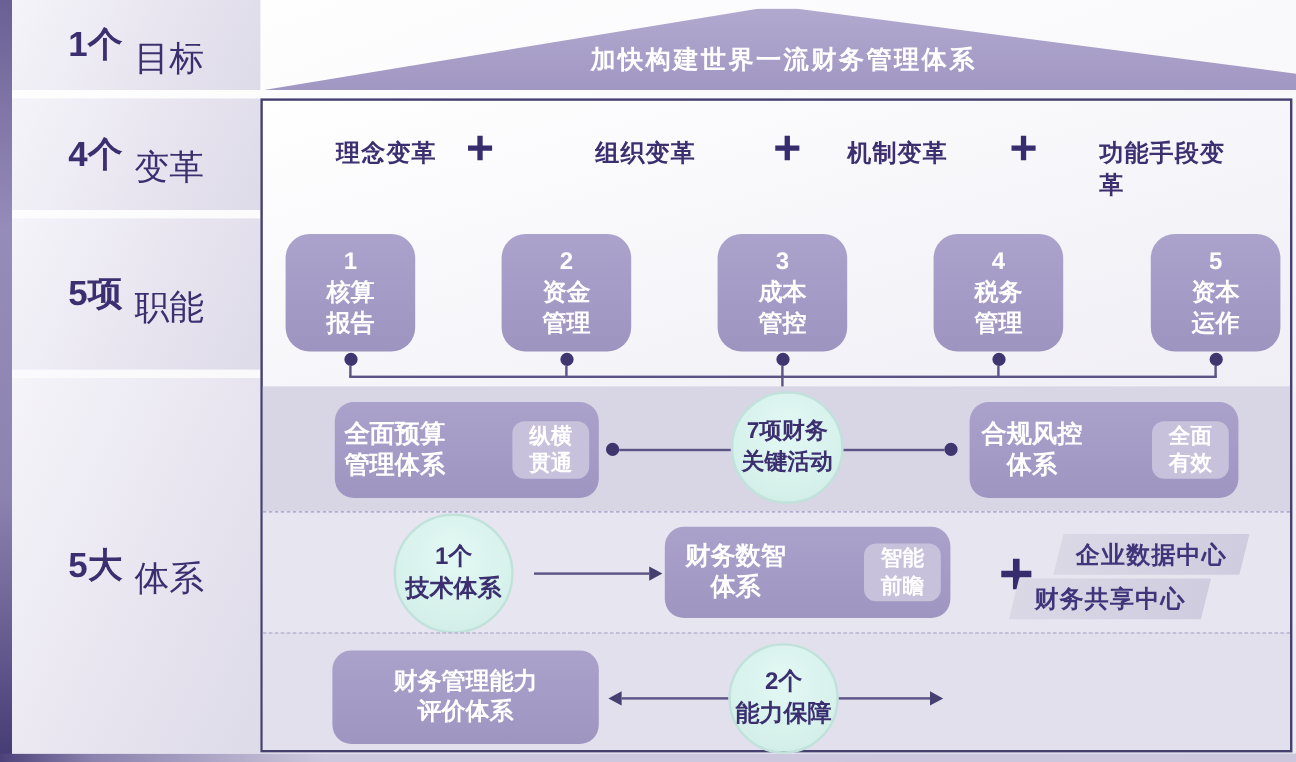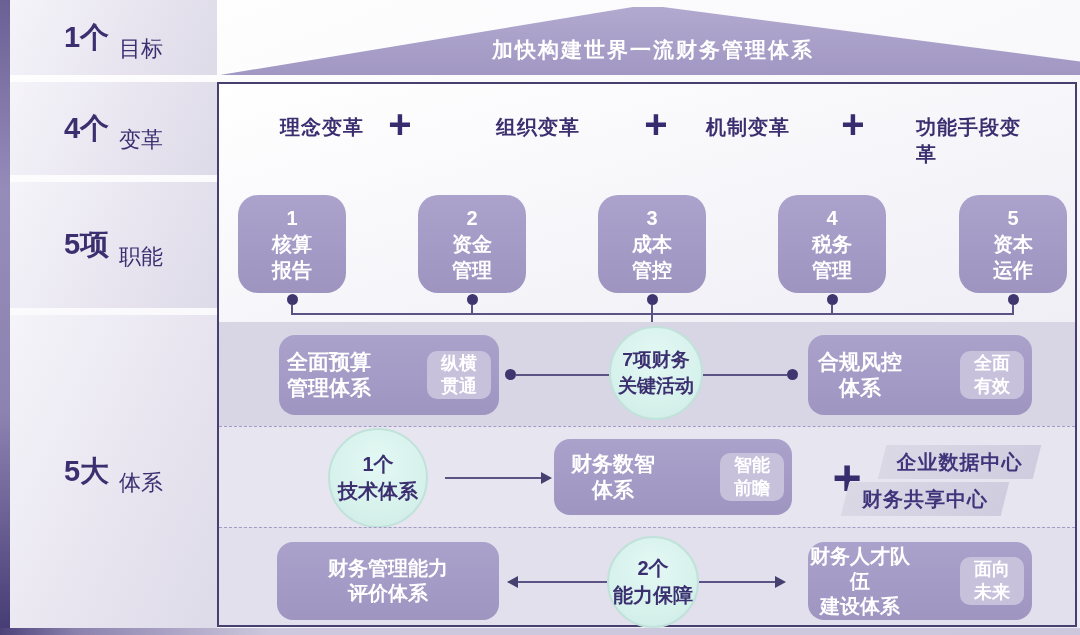--- a/index.html
+++ b/index.html
@@ -24,21 +24,21 @@
   }
 
   
   .rail-band {
     left:10px; width:207px;
     background:linear-gradient(115deg,#f5f4f9 0%,#e8e5f0 55%,#dedbe9 100%);
     display:flex; align-items:center; justify-content:center; gap:10px;
     color:#3b2f70;
   }
   .rail-num { font-size:29px; font-weight:900; }
-  .rail-label { font-size:22px; font-weight:500;margin-top:23px; }
+  .rail-label { font-size:29px; font-weight:500;margin-top:23px; }
 
   
   #roof {
     left:220px; top:7px; width:860px; height:68px;
     background:linear-gradient(180deg,#b2a9cf 0%,#a197c3 100%);
     clip-path:polygon(0% 100%,48% 0%,51.5% 0%,100% 80%,100% 100%);
     display:flex; align-items:flex-end; justify-content:center;
   }
   #roof-title {
     color:#ffffff; font-size:21px; font-weight:800; letter-spacing:2px;
@@ -235,21 +235,15 @@
     <div class="abs pbox" style="left:58px;top:458px;width:222px;height:78px;">
       <div class="ptitle pre" style="font-size:20px;">财务管理能力
 评价体系</div>
     </div>
     <div class="abs arrow-head left" style="left:288px;top:492px;"></div>
     <div class="abs hline" style="left:299px;top:497px;width:89px;"></div>
     <div class="abs mint-circle pre" style="left:388px;top:452px;width:92px;height:92px;font-size:20px;line-height:1.35;">2个
 能力保障</div>
     <div class="abs hline" style="left:480px;top:497px;width:76px;"></div>
     <div class="abs arrow-head right" style="left:556px;top:492px;"></div>
-    <div class="abs pbox" style="left:589px;top:458px;width:224px;height:78px;">
-      <div class="ptitle pre" style="font-size:20px;">财务人才队伍
-建设体系</div>
-      <div class="ptag pre">面向
-未来</div>
-    </div>
 
   </div>
 </div>
 
 </body></html>

